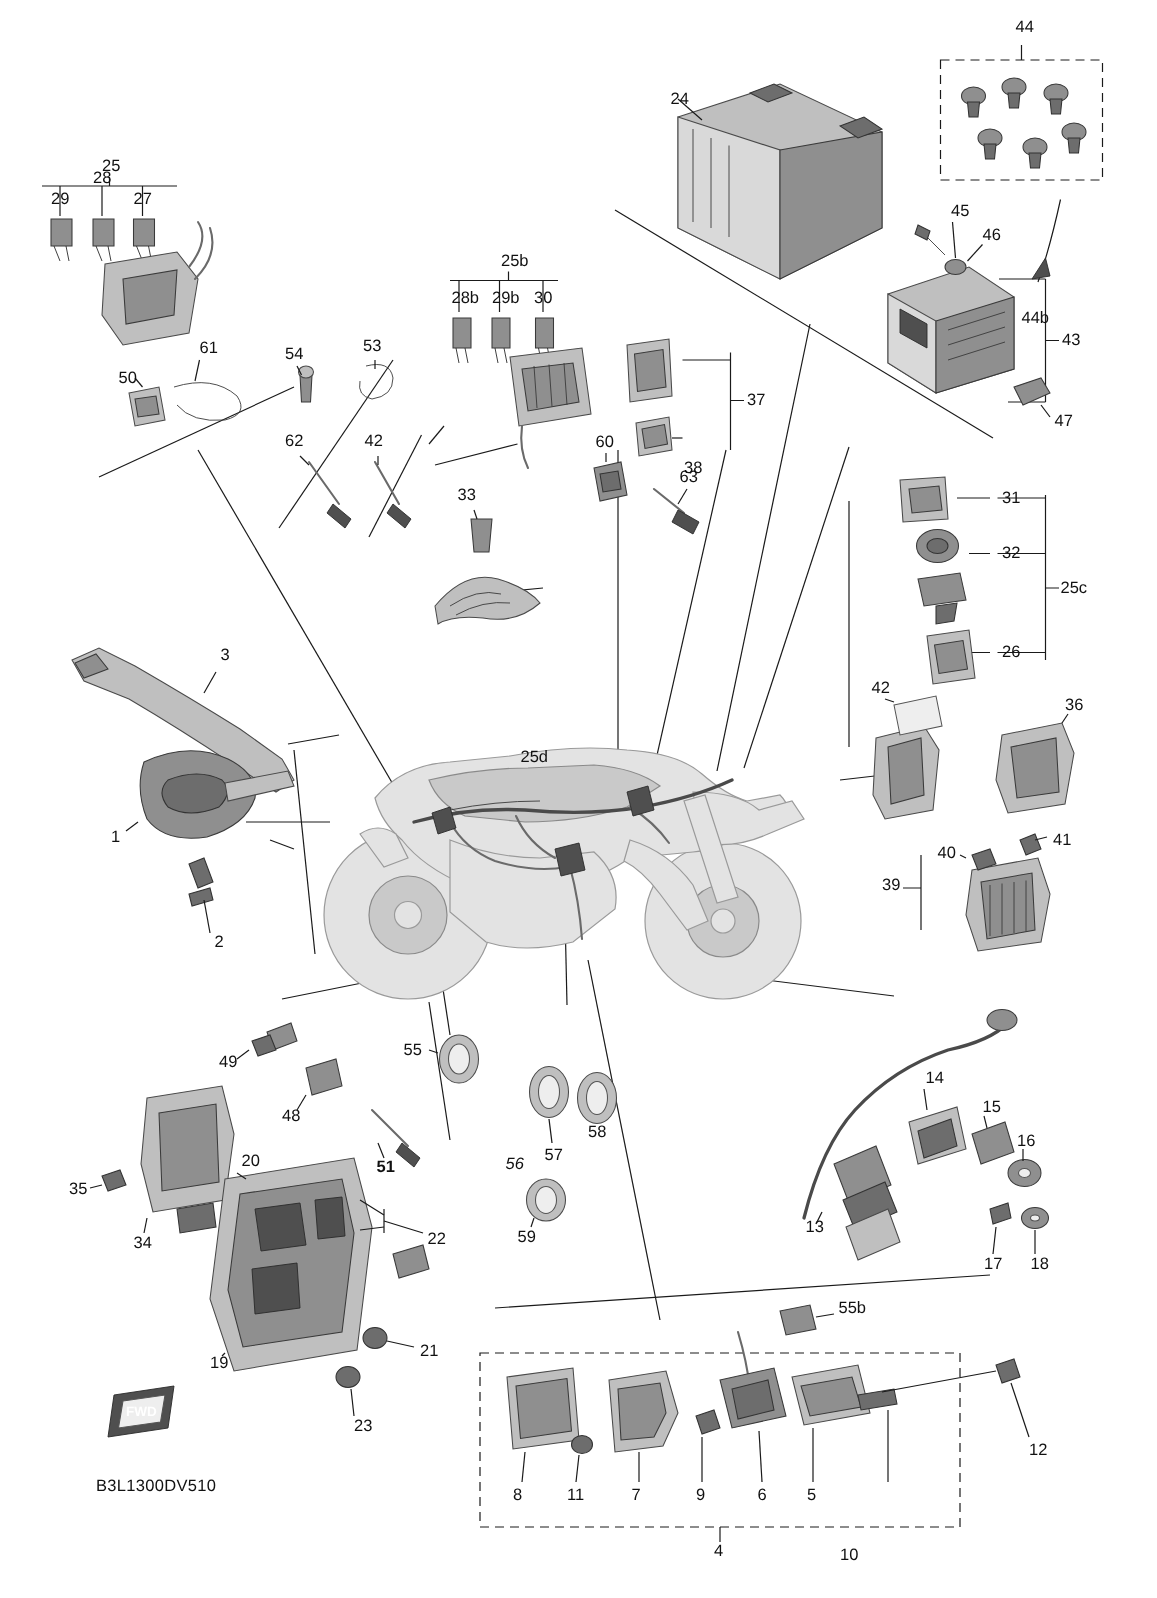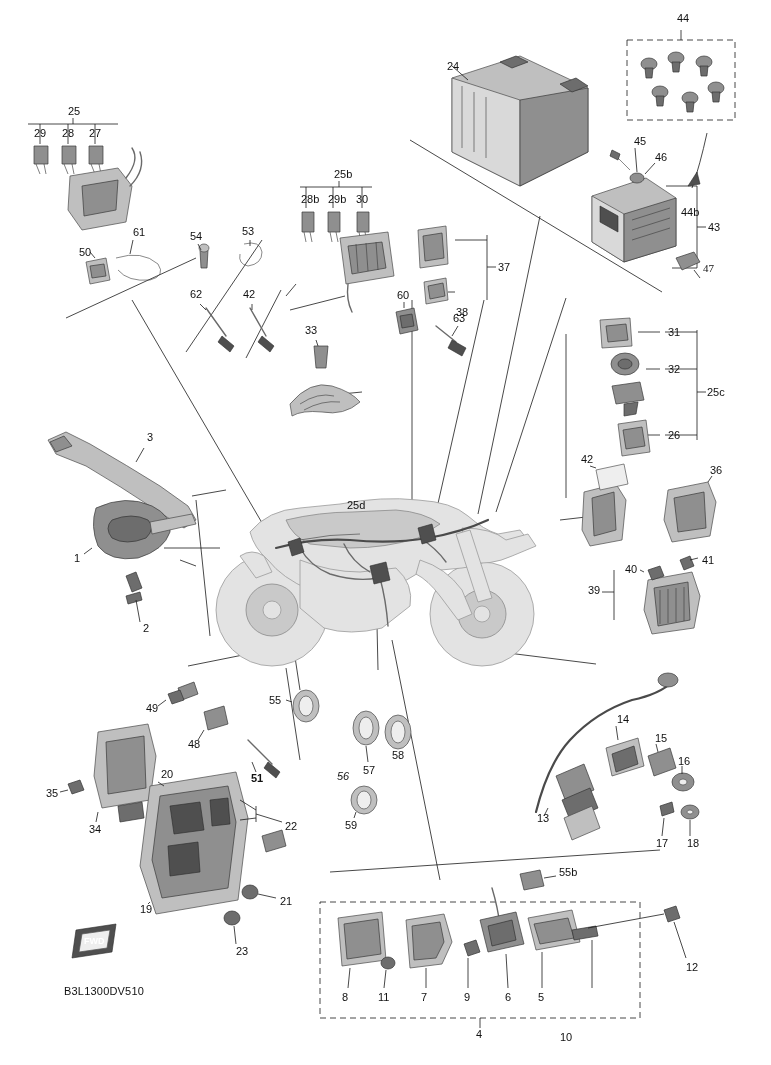--- a/index.html
+++ b/index.html
@@ -444,21 +444,21 @@
   <div class="callout" style="left:280px; top:895px;">21</div>
   <div class="callout" style="left:285px; top:820px;">22</div>
   <div class="callout" style="left:236px; top:945px;">23</div>
   <div class="callout" style="left:447px; top:60px;text-align:right;">24</div>
   <div class="callout" style="left:68px; top:105px;">25</div>
   <div class="callout" style="left:334px; top:168px;">25b</div>
   <div class="callout" style="left:707px; top:386px;">25c</div>
   <div class="callout" style="left:347px; top:499px;">25d</div>
   <div class="callout" style="left:668px; top:429px;">26</div>
   <div class="callout" style="left:89px; top:127px;">27</div>
-  <div class="callout" style="left:62px; top:127px;text-align:right;">28</div>
+  <div class="callout" style="left:62px; top:113px;text-align:right;">28</div>
   <div class="callout" style="left:301px; top:193px;">28b</div>
   <div class="callout" style="left:34px; top:127px;">29</div>
   <div class="callout" style="left:328px; top:193px;">29b</div>
   <div class="callout" style="left:356px; top:193px;">30</div>
   <div class="callout" style="left:668px; top:326px;">31</div>
   <div class="callout" style="left:668px; top:363px;">32</div>
   <div class="callout" style="left:305px; top:324px;">33</div>
   <div class="callout" style="left:89px; top:823px;">34</div>
   <div class="callout" style="left:46px; top:787px;">35</div>
   <div class="callout" style="left:710px; top:464px;">36</div>
@@ -466,21 +466,21 @@
   <div class="callout" style="left:456px; top:286px;margin-top:20px;">38</div>
   <div class="callout" style="left:588px; top:584px;">39</div>
   <div class="callout" style="left:625px; top:563px;">40</div>
   <div class="callout" style="left:702px; top:554px;">41</div>
   <div class="callout" style="left:581px; top:453px;">42</div>
   <div class="callout" style="left:708px; top:221px;">43</div>
   <div class="callout" style="left:677px; top:12px;">44</div>
   <div class="callout" style="left:681px; top:206px;">44b</div>
   <div class="callout" style="left:634px; top:135px;">45</div>
   <div class="callout" style="left:655px; top:151px;">46</div>
-  <div class="callout" style="left:703px; top:262px;font-family:Liberation Serif, serif;">47</div>
+  <div class="callout" style="left:703px; top:275px;">47</div>
   <div class="callout" style="left:188px; top:738px;">48</div>
   <div class="callout" style="left:146px; top:702px;">49</div>
   <div class="callout" style="left:79px; top:246px;">50</div>
   <div class="callout" style="left:251px; top:772px;font-weight:bold;">51</div>
   <div class="callout" style="left:243px; top:288px;">42</div>
   <div class="callout" style="left:242px; top:225px;">53</div>
   <div class="callout" style="left:190px; top:230px;">54</div>
   <div class="callout" style="left:269px; top:694px;">55</div>
   <div class="callout" style="left:559px; top:866px;">55b</div>
   <div class="callout" style="left:337px; top:770px;font-style:italic;">56</div>

